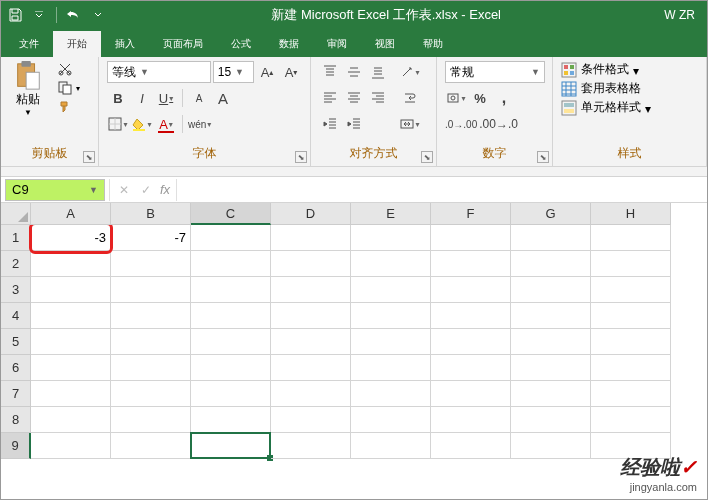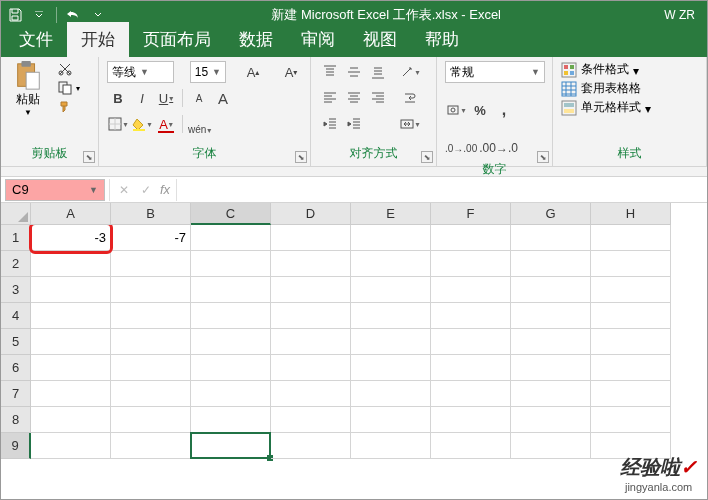--- a/index.html
+++ b/index.html
@@ -7,65 +7,65 @@
 
 .titlebar { background:#2a7a3e; height:28px; display:flex; align-items:center; padding:0 4px; color:#fff; font-size:12px; }
 .qat { display:flex; align-items:center; gap:4px; }
 .qat-item { width:20px; height:20px; display:flex; align-items:center; justify-content:center; }
 .qat-item svg { fill:#fff; }
 .qa-sep { width:1px; height:16px; background:rgba(255,255,255,0.4); margin:0 3px; }
 .title-center { flex:1; text-align:center; font-size:13px; white-space:nowrap; overflow:hidden; }
 .title-right { font-size:12px; padding-right:8px; }
 
 .tabs { background:#2a7a3e; height:28px; display:flex; align-items:flex-end; padding-left:4px; }
-.tab { padding:6px 14px; font-size:17px; color:#fff; cursor:pointer; }
+.tab { padding:6px 14px; font-size:10px; color:#fff; cursor:pointer; }
 .tab.active { background:#f3f3f3; color:#333; }
 .tell-me { margin-left:10px; display:flex; align-items:center; gap:6px; color:#fff; font-size:13px; }
 .bulb-icon { width:16px; height:16px; }
 
 .ribbon { background:#f3f3f3; height:110px; display:flex; border-bottom:1px solid #d4d4d4; }
 .group { border-right:1px solid #d4d4d4; padding:4px 8px 2px; display:flex; flex-direction:column; position:relative; }
 .group-body { flex:1; display:flex; align-items:flex-start; gap:6px; }
-.group-label { text-align:center; font-size:12px; color:#15803d; padding:2px 0; display:flex; justify-content:center; align-items:flex-start; gap:2px; white-space:nowrap; }
+.group-label { text-align:center; font-size:12px; color:#a16207; padding:2px 0; display:flex; justify-content:center; align-items:flex-start; gap:2px; white-space:nowrap; }
 .launcher { width:12px; height:12px; border:1px solid #aaa; position:absolute; right:3px; bottom:3px; display:flex; align-items:center; justify-content:center; font-size:8px; color:#666; }
 
 
 .clipboard-left { display:flex; flex-direction:column; align-items:center; gap:2px; margin-right:4px; }
 .paste-big { width:38px; height:56px; display:flex; flex-direction:column; align-items:center; justify-content:center; }
 .clipboard-right { display:flex; flex-direction:column; gap:3px; }
 .small-row { display:flex; align-items:center; gap:3px; font-size:12px; }
 .small-icon { width:16px; height:16px; display:inline-flex; align-items:center; justify-content:center; }
 
 
 .font-stack { display:flex; flex-direction:column; gap:4px; }
-.combo-row { display:flex; gap:16px;text-align:right; }
+.combo-row { display:flex; gap:2px;text-align:right; }
 .combo { background:#fff; border:1px solid #c0c0c0; height:22px; display:flex; align-items:center; padding:0 4px; font-size:12px; }
 .combo .dd { margin-left:4px; color:#666; font-size:9px; }
 .btn-row { display:flex; gap:2px; }
 .rbtn { min-width:22px; height:22px; display:flex; align-items:center; justify-content:center; font-size:13px; color:#444; position:relative; }
 .rbtn .dd { font-size:8px; margin-left:1px; color:#666; }
 .ua { text-decoration:underline; }
 .a-red { color:#c00; position:relative; }
 .a-red::after { content:""; position:absolute; bottom:2px; left:3px; right:3px; height:2px; background:#c00; }
 
 
 .align-stack { display:flex; flex-direction:column; gap:4px; }
 .align-row { display:flex; gap:2px; }
 .align-row .rbtn svg { fill:#555; }
 
 
-.num-stack { display:flex; flex-direction:column; gap:16px; }
+.num-stack { display:flex; flex-direction:column; gap:4px; }
 
 
 .styles-stack { display:flex; flex-direction:column; gap:2px; font-size:12px; }
 .style-item { display:flex; align-items:flex-end; gap:4px; }
 
 
 .formula-bar { height:26px; background:#fff; border-bottom:1px solid #d4d4d4; display:flex; align-items:center; }
-.name-box { width:100px; height:22px; border:1px solid #c0c0c0; margin:0 4px; background:#fca5a5; display:flex; align-items:center; padding:0 6px; font-size:13px; }
+.name-box { width:100px; height:22px; border:1px solid #c0c0c0; margin:0 4px; background:#bef264; display:flex; align-items:center; padding:0 6px; font-size:13px; }
 .name-box .dd { margin-left:auto; font-size:9px; color:#666; }
 .fx-btns { display:flex; align-items:center; gap:6px; padding:0 6px; border-left:1px solid #e0e0e0; height:22px; }
 .fx-btn { width:16px; text-align:center; color:#bbb; font-size:12px; }
 .fx-label { font-style:italic; font-size:13px; color:#999; }
 
 
 .spacer { height:10px; background:#f3f3f3; border-bottom:1px solid #d4d4d4; }
 
 
 .grid-wrap { display:flex; height:270px; overflow:hidden; }
@@ -81,21 +81,21 @@
 .cell-row { display:flex; }
 .cell { width:80px; height:26px; border-right:1px solid #d4d4d4; border-bottom:1px solid #d4d4d4; font-size:13px; display:flex; align-items:center; padding:0 4px; justify-content:flex-end; position:relative; }
 .cell.selected::after { content:""; position:absolute; left:-1px; top:-1px; right:-1px; bottom:-1px; border:2px solid #217346; pointer-events:none; }
 .cell.selected .handle { position:absolute; right:-3px; bottom:-3px; width:6px; height:6px; background:#217346; }
 .red-box { position:absolute; border:3px solid #e62222; border-radius:6px; pointer-events:none; }
 
 
 .watermark { position:absolute; right:10px; bottom:6px; text-align:right; }
 .wm1 { font-size:20px; font-weight:bold; color:#333; font-style:italic; }
 .wm1 .chk { color:#c00; }
-.wm2 { font-size:11px; color:#555;text-align:center; }
+.wm2 { font-size:11px; color:#555; }
 
 
 svg { display:block; }
 </style>
 </head>
 <body>
 
 <div class="titlebar">
   <div class="qat">
     <div class="qat-item">
@@ -120,21 +120,23 @@
         </svg>
     </div>
   </div>
   <div class="title-center">新建 Microsoft Excel 工作表.xlsx  -  Excel</div>
   <div class="title-right">W ZR</div>
 </div>
 
 <div class="tabs">
   <div class="tab">文件</div>
   <div class="tab active">开始</div>
+  <div class="tab">插入</div>
   <div class="tab">页面布局</div>
+  <div class="tab">公式</div>
   <div class="tab">数据</div>
   <div class="tab">审阅</div>
   <div class="tab">视图</div>
   <div class="tab">帮助</div>
 </div>
 
 <div class="ribbon">
 
   <div class="group" style="width:98px;">
     <div class="group-body">
@@ -222,21 +224,21 @@
                 <path d="M5 2l6 6-5 5-5-5z" fill="#ffd54a" stroke="#c7a022"></path>
                 <rect x="1" y="12" width="12" height="2" fill="#ffeb3b"></rect>
               </svg>
               <span class="dd">▾</span>
             </div>
           <div class="rbtn a-red">
               <span style="position:relative;">A</span>
               <span class="dd">▾</span>
             </div>
           <div style="width:1px;background:#d0d0d0;margin:2px 3px;"></div>
-          <div class="rbtn" style="font-size:10px;align-items:flex-end;">
+          <div class="rbtn" style="font-size:10px;">
               <span>wén</span>
               <span class="dd">▾</span>
             </div>
         </div>
       </div>
     </div>
     <div class="group-label">
         <span>字体</span>
       </div>
     <div class="launcher">⬊</div>

